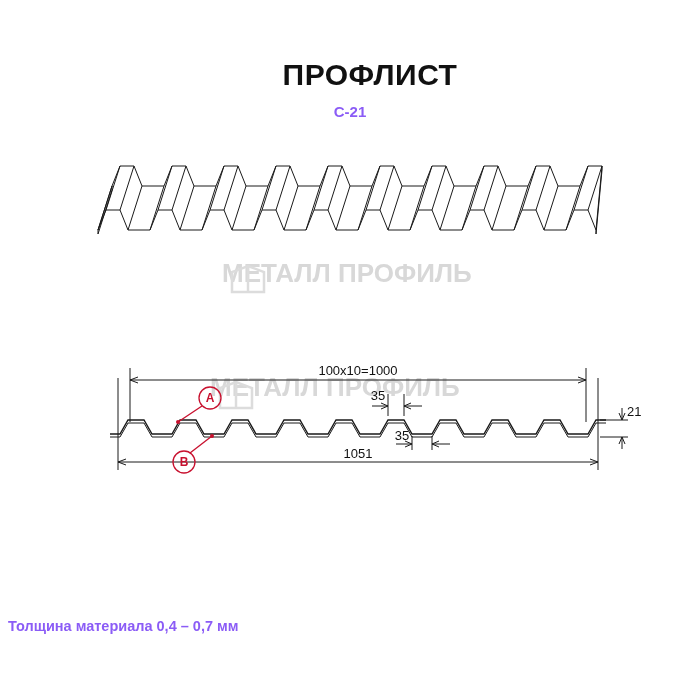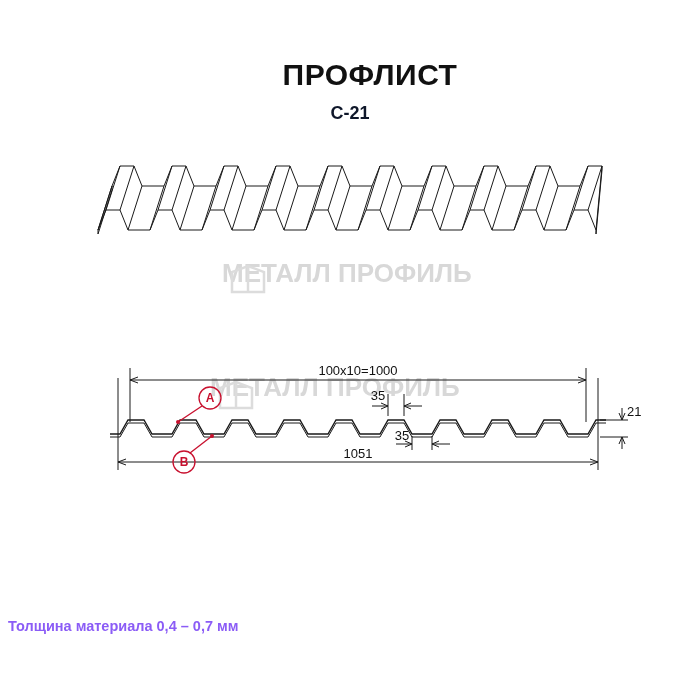--- a/index.html
+++ b/index.html
@@ -32,23 +32,23 @@
     letter-spacing: 0.5px;
     color: #111111;
     padding-left: 20px;
   }
   .subtitle {
     position: absolute;
     top: 103px;
     left: 0;
     width: 700px;
     text-align: center;
-    font-size: 18px;
-    font-weight: bold;
-    color: #0f172a;
+    font-size: 15px;
+    font-weight: bold;
+    color: #8b5cf6;
   }
   .footer-note {
     position: absolute;
     top: 618px;
     left: 8px;
     width: 700px;
     text-align: left;
     font-size: 14.5px;
     font-weight: bold;
     color: #8b5cf6;

